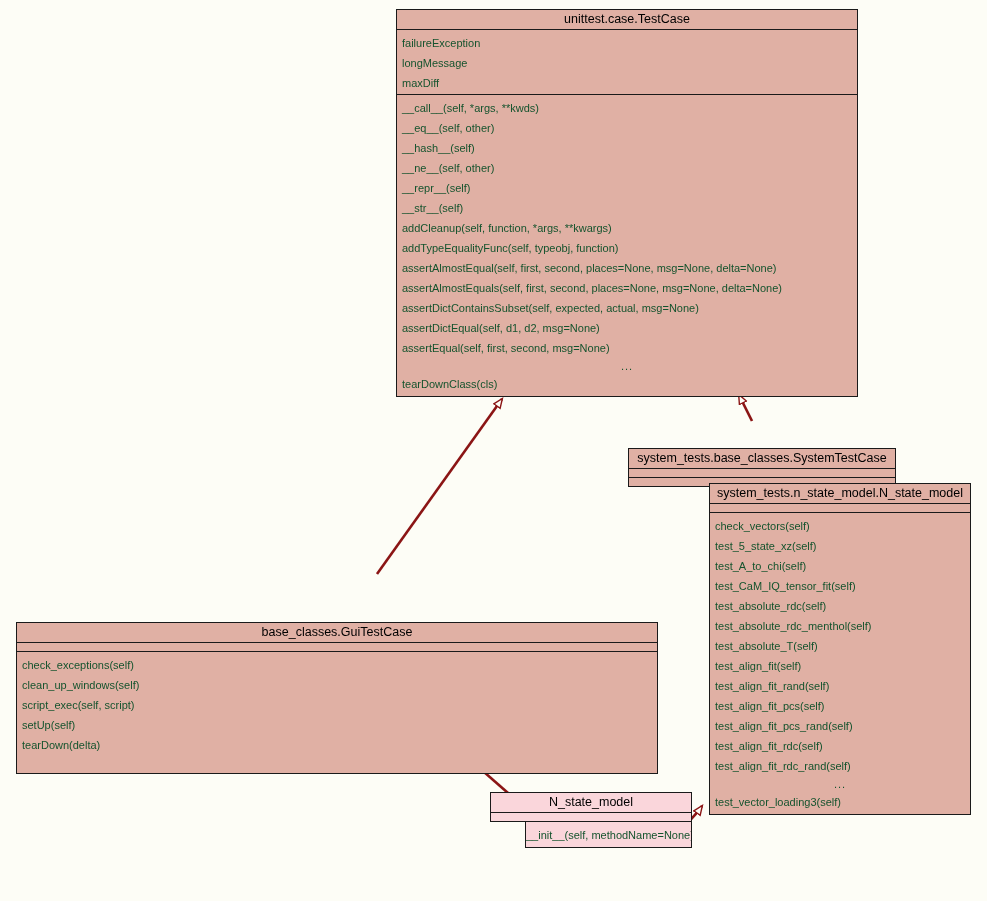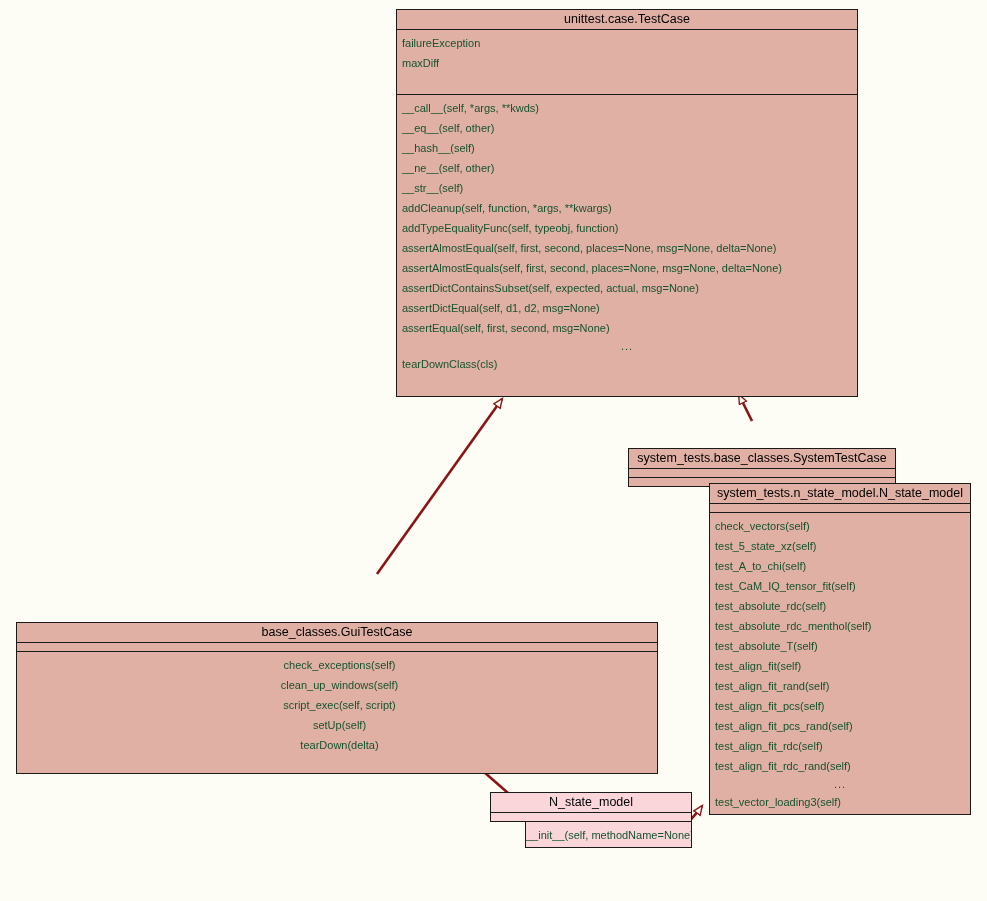--- a/index.html
+++ b/index.html
@@ -86,21 +86,21 @@
   #box-systemtestcase .uml-compartment.attrs { height: 9px; }
   #box-systemtestcase .uml-compartment.ops { height: 9px; }
 
   #box-nstatemodel-class { left: 709px; top: 483px; width: 262px; }
   #box-nstatemodel-class .uml-title { width: 262px; }
   #box-nstatemodel-class .uml-compartment.attrs { height: 9px; }
   #box-nstatemodel-class .uml-compartment.ops { height: 302px; }
 
   #box-guitestcase { left: 16px; top: 574px; width: 642px; margin-top: 48px; }
   #box-guitestcase .uml-compartment.attrs { height: 9px; }
-  #box-guitestcase .uml-compartment.ops { height: 122px; text-align: center; }
+  #box-guitestcase .uml-compartment.ops { height: 122px; }
 
   #box-nstatemodel-leaf { left: 484px; top: 792px; width: 208px; padding-left: 6px; }
   #box-nstatemodel-leaf .uml-compartment.attrs { height: 9px; }
   #box-nstatemodel-leaf .uml-compartment.ops { height: 26px; margin-left: 35px; }
   #box-nstatemodel-leaf .uml-row { text-align: center; padding-left: 0; }
 </style>
 </head>
 <body>
 
 <div id="diagram-canvas">
@@ -120,27 +120,29 @@
 
     <line x1="563" y1="841" x2="428" y2="723" stroke="#8b1515" stroke-width="2.6" marker-end="url(#hollow-triangle)"></line>
 
     <path d="M 648,845 C 672,838 690,823 702,806" fill="none" stroke="#8b1515" stroke-width="2.6" marker-end="url(#hollow-triangle)"></path>
   </svg>
 
   <div class="uml-class" id="box-testcase">
     <div class="uml-title">unittest.case.TestCase</div>
     <div class="uml-compartment attrs">
       <div class="uml-row">failureException</div>
+      <div class="uml-row">longMessage</div>
       <div class="uml-row">maxDiff</div>
     </div>
     <div class="uml-compartment ops">
       <div class="uml-row">__call__(self, *args, **kwds)</div>
       <div class="uml-row">__eq__(self, other)</div>
       <div class="uml-row">__hash__(self)</div>
       <div class="uml-row">__ne__(self, other)</div>
+      <div class="uml-row">__repr__(self)</div>
       <div class="uml-row">__str__(self)</div>
       <div class="uml-row">addCleanup(self, function, *args, **kwargs)</div>
       <div class="uml-row">addTypeEqualityFunc(self, typeobj, function)</div>
       <div class="uml-row">assertAlmostEqual(self, first, second, places=None, msg=None, delta=None)</div>
       <div class="uml-row">assertAlmostEquals(self, first, second, places=None, msg=None, delta=None)</div>
       <div class="uml-row">assertDictContainsSubset(self, expected, actual, msg=None)</div>
       <div class="uml-row">assertDictEqual(self, d1, d2, msg=None)</div>
       <div class="uml-row">assertEqual(self, first, second, msg=None)</div>
       <div class="uml-row ellipsis">...</div>
       <div class="uml-row">tearDownClass(cls)</div>

